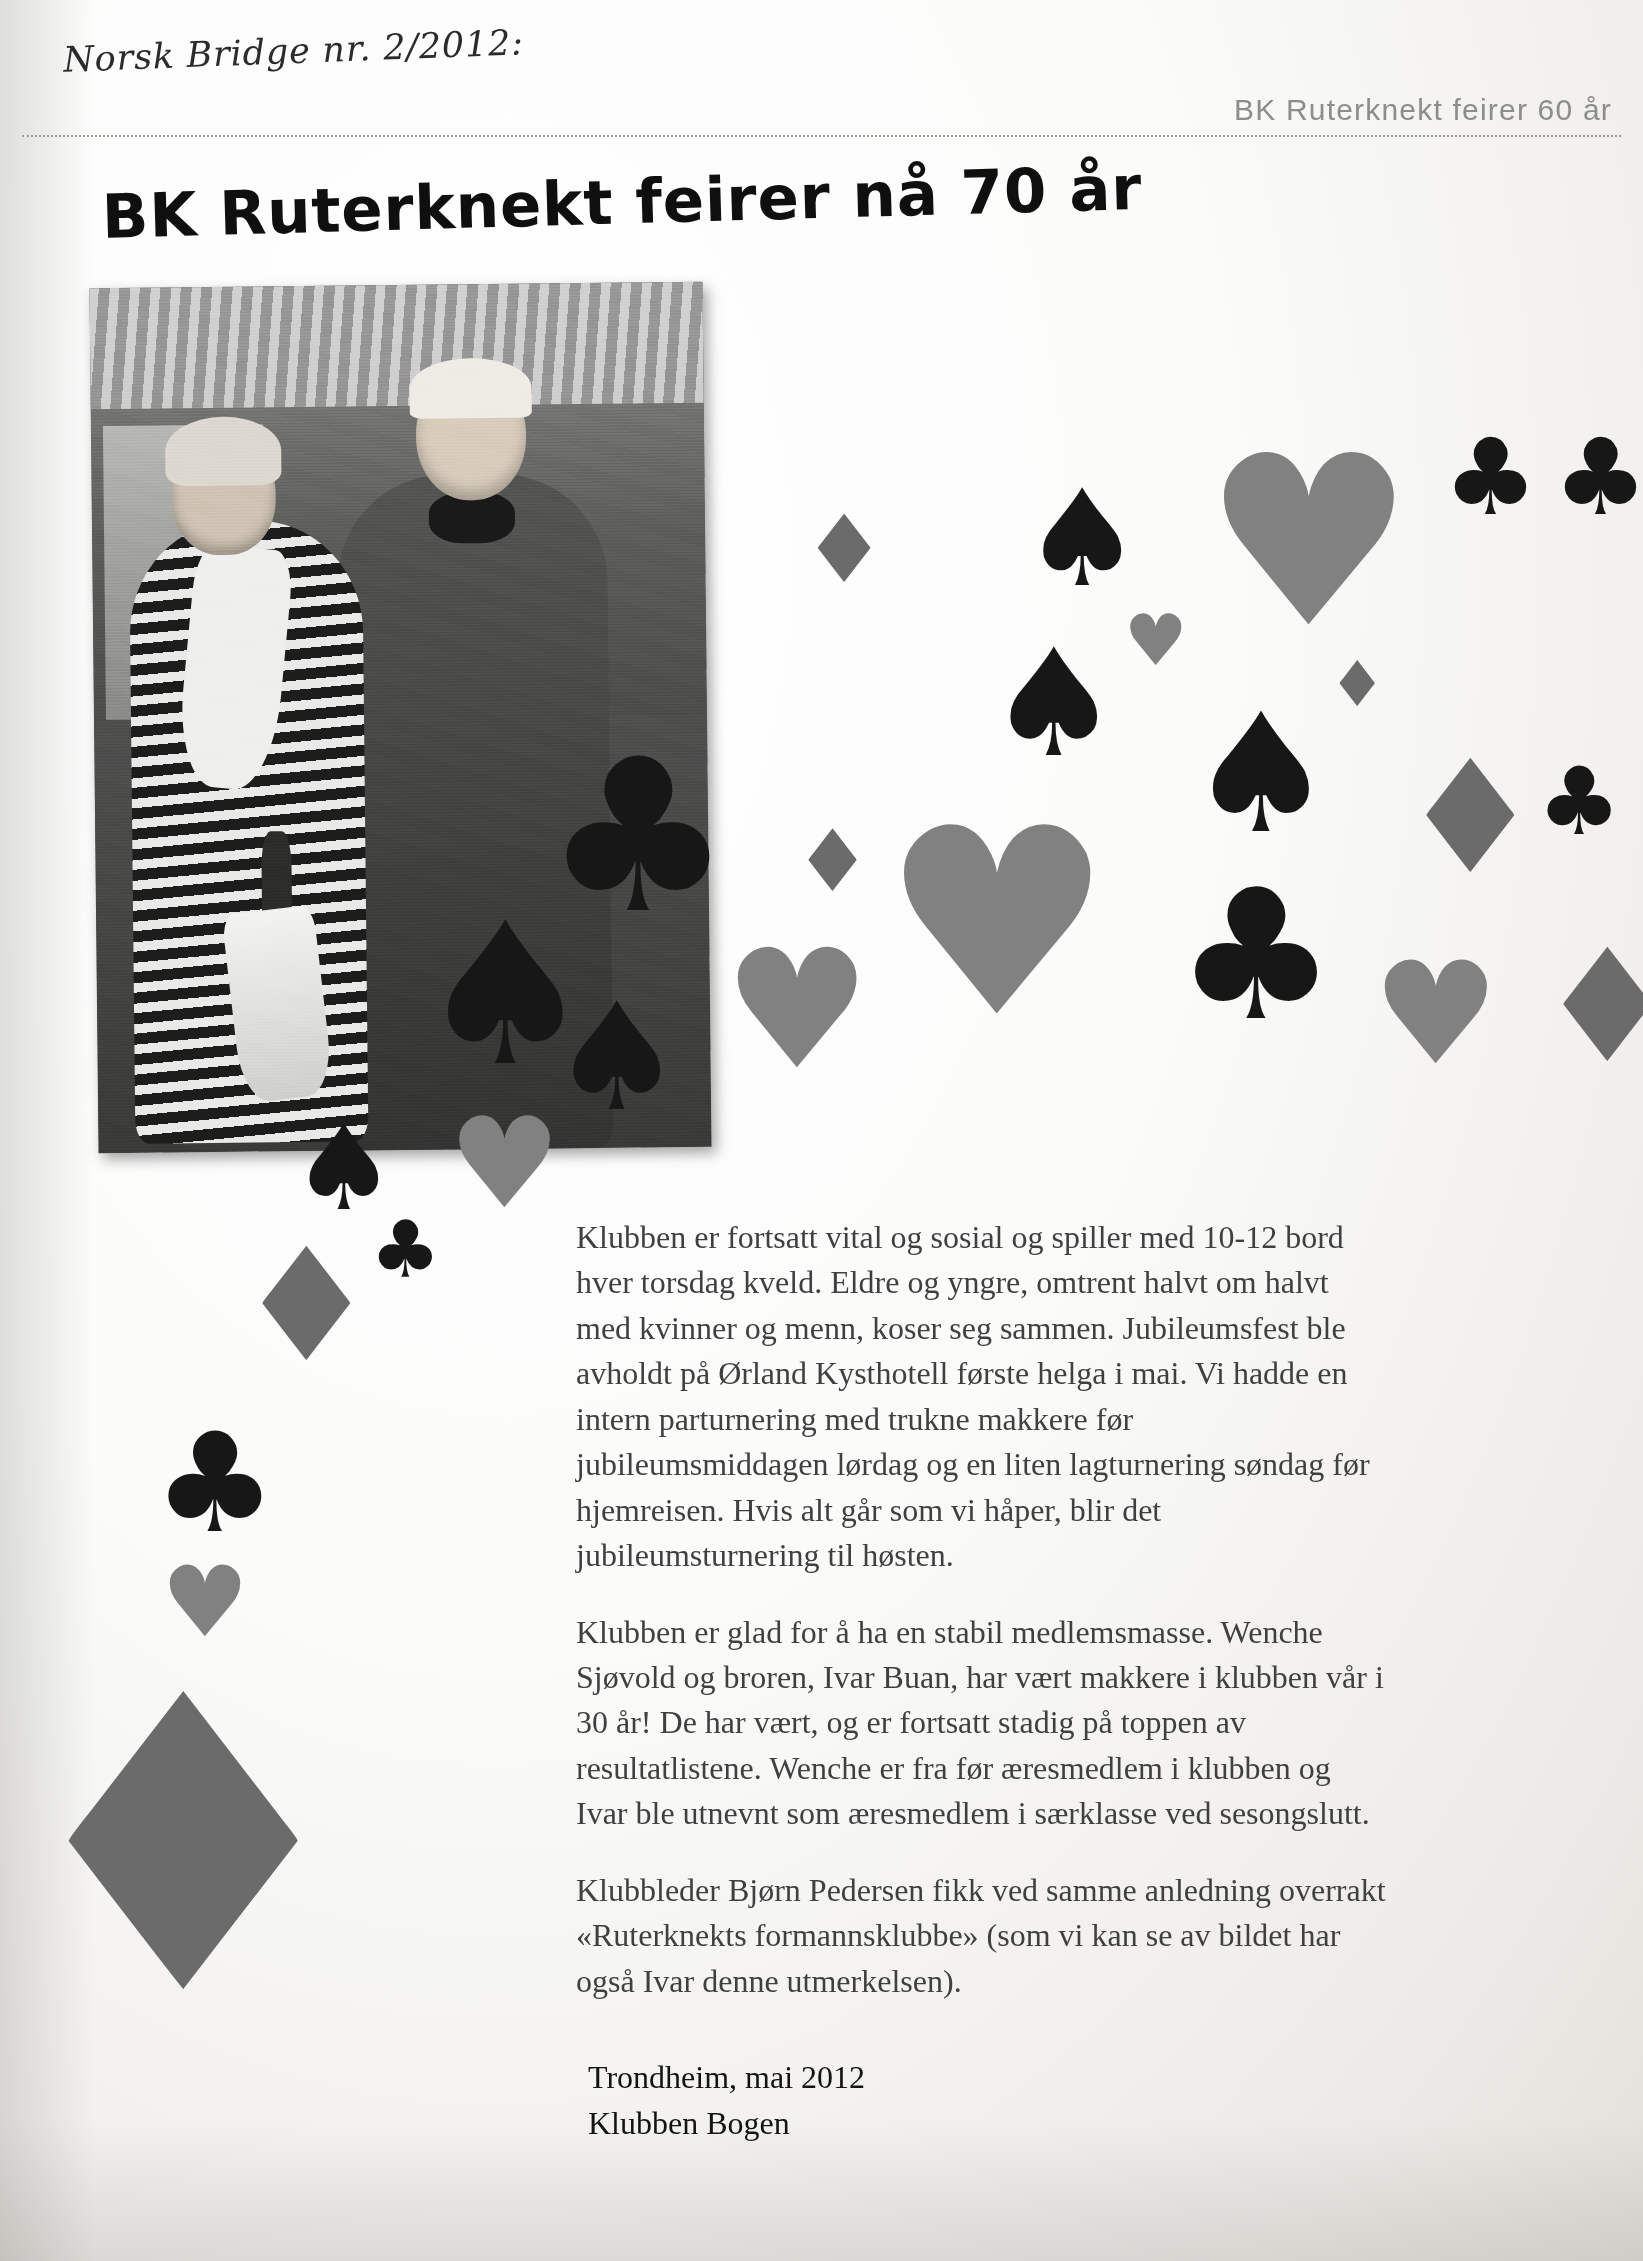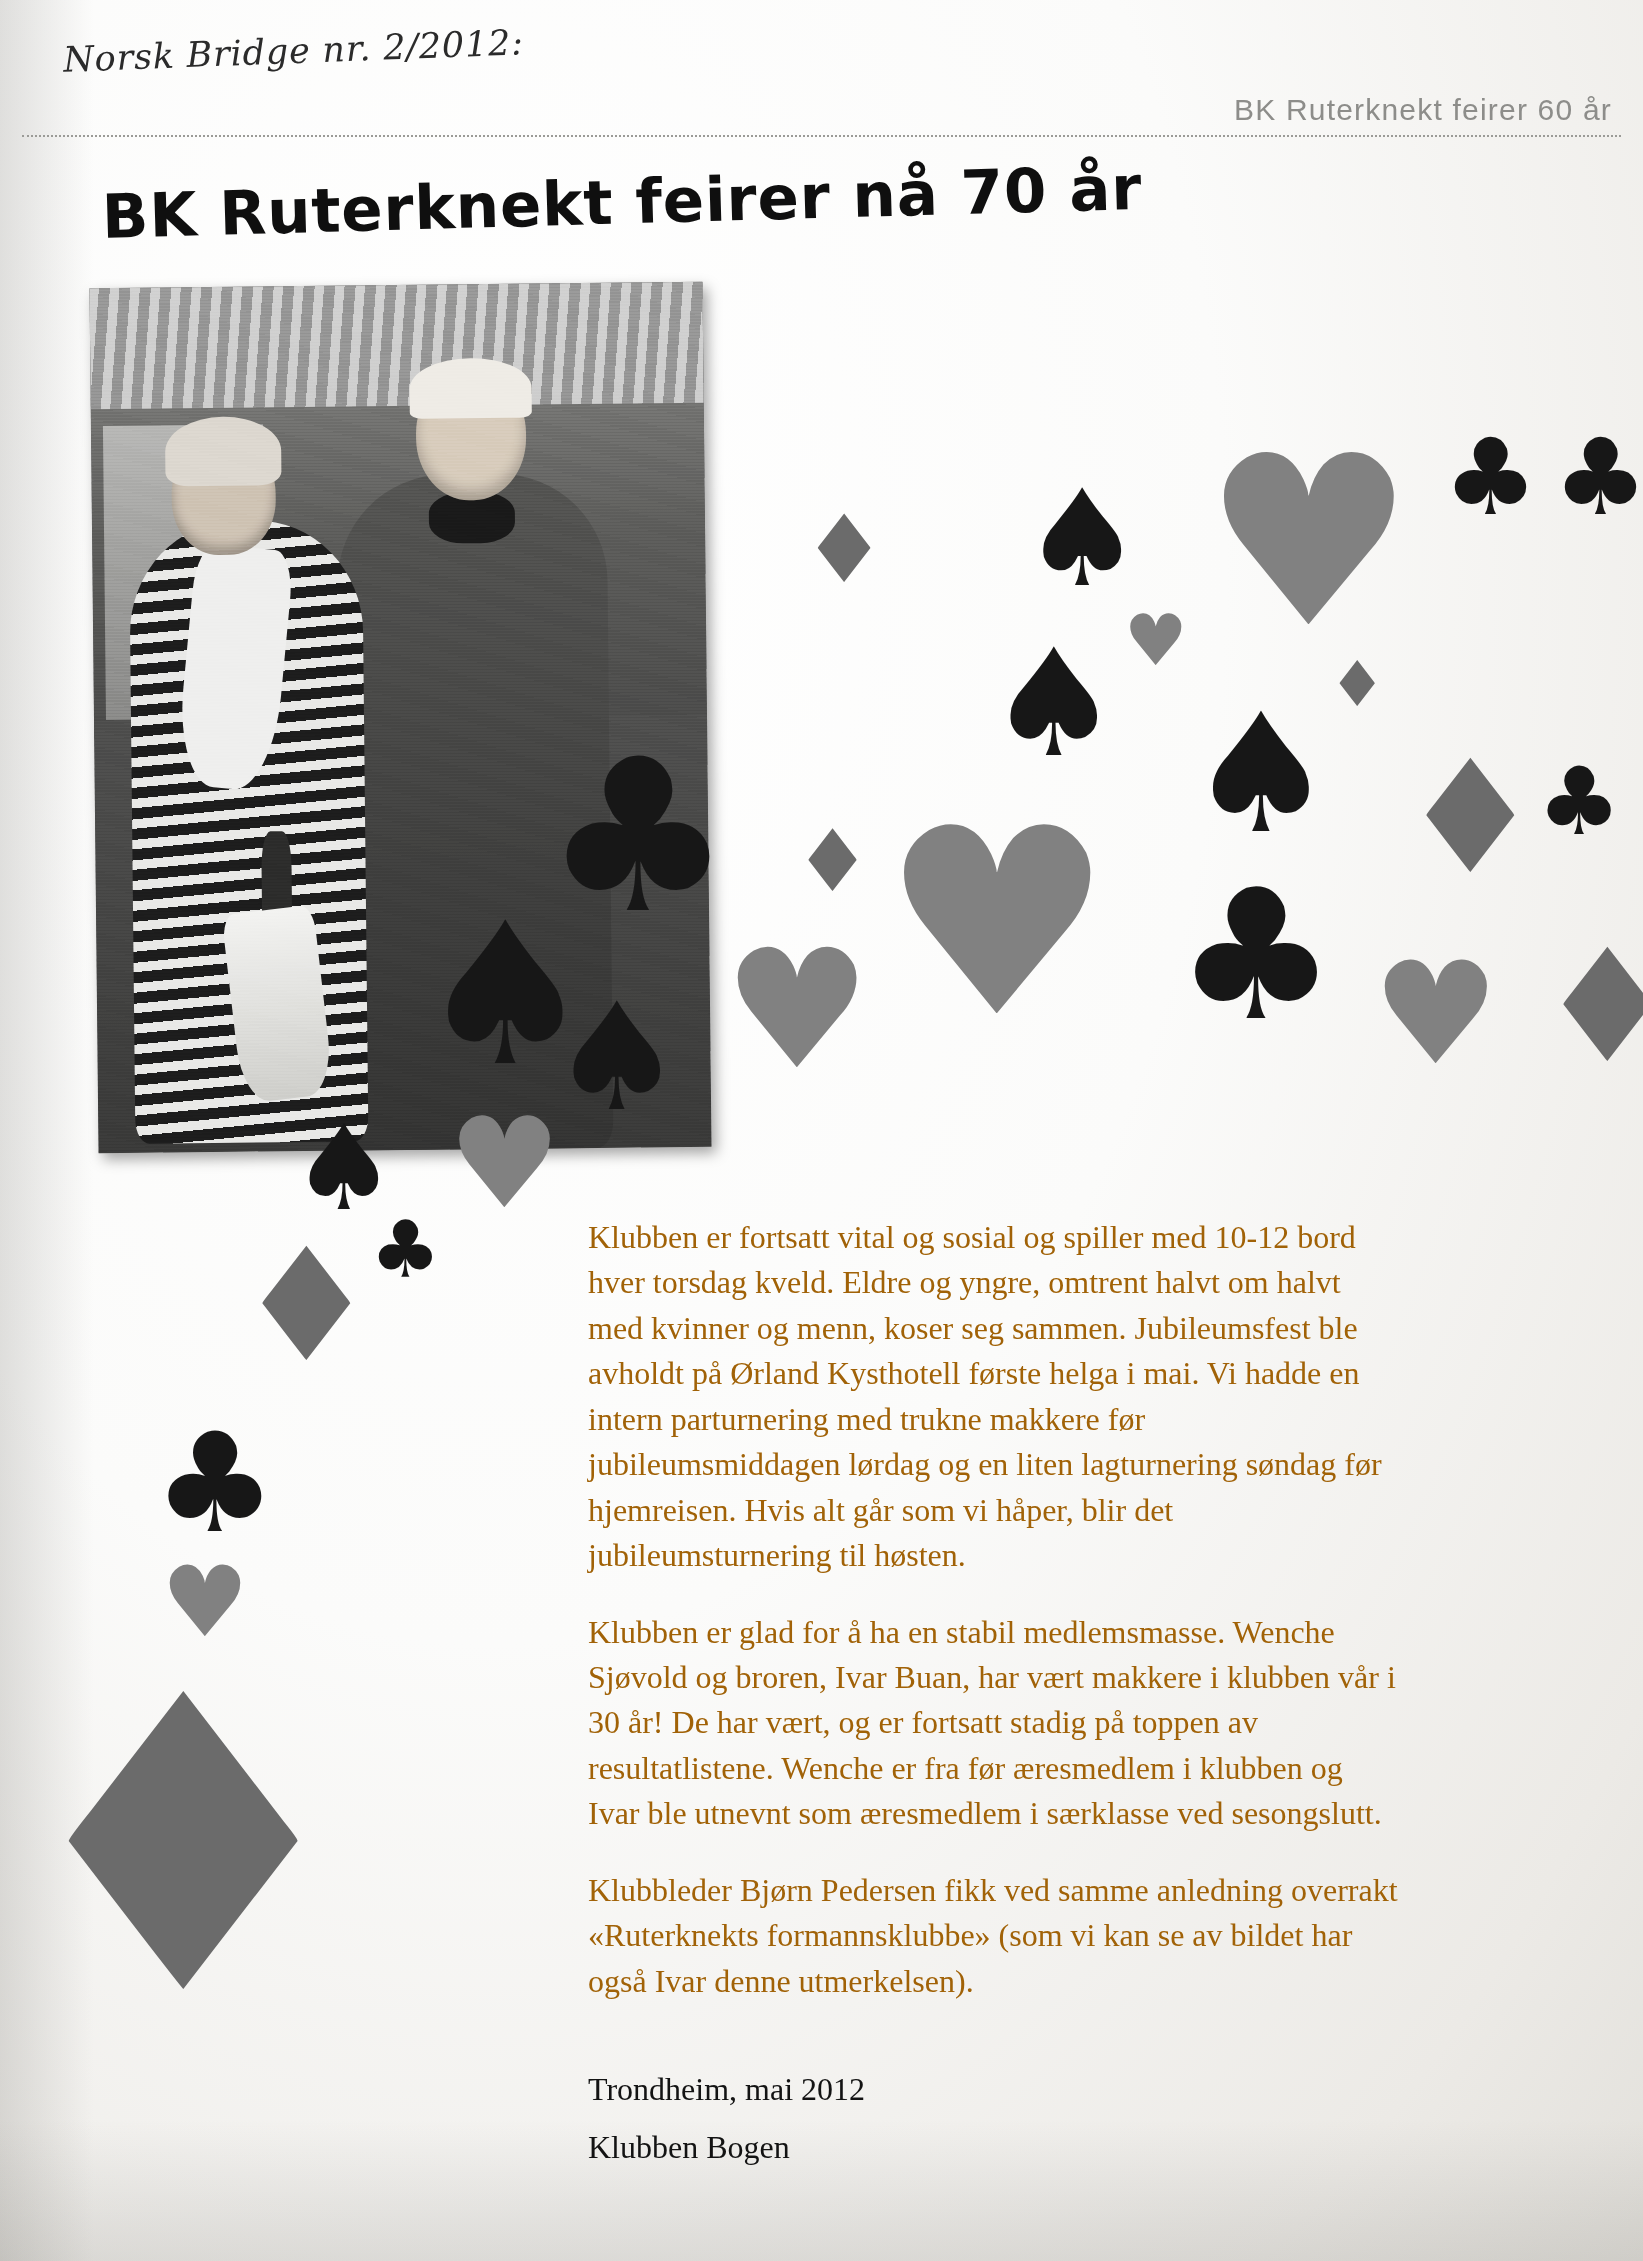--- a/index.html
+++ b/index.html
@@ -207,41 +207,41 @@
     line-height: 1;
     font-family: "DejaVu Sans", sans-serif;
   }
   .suit.dark { color: #171717; }
   .suit.grey { color: #818181; }
   .suit.mid  { color: #6b6b6b; }
 
   
   .article-text {
     position: absolute;
-    left: 588px;
+    left: 576px;
     top: 1215px;
     width: 810px;
     font-family: "Liberation Serif", serif;
     font-size: 32px;
     line-height: 1.42;
-    color: #a16207;
+    color: #404040;
   }
   .article-text p {
     margin: 0 0 31px 0;
   }
   .signature {
     position: absolute;
     left: 588px;
     top: 2054px;
     font-family: "Liberation Serif", serif;
     font-size: 32px;
     line-height: 1.45;
     color: #131313;
   }
-  .signature div { white-space: nowrap; margin-top: 12px; }
+  .signature div { white-space: nowrap; }
 </style>
 </head>
 <body>
 
 <div class="page">
   <div class="paper"></div>
   <div class="paper-shade-left"></div>
   <div class="paper-shade-bottom"></div>
 
   <div class="handwriting">Norsk Bridge nr. 2/2012:</div>

